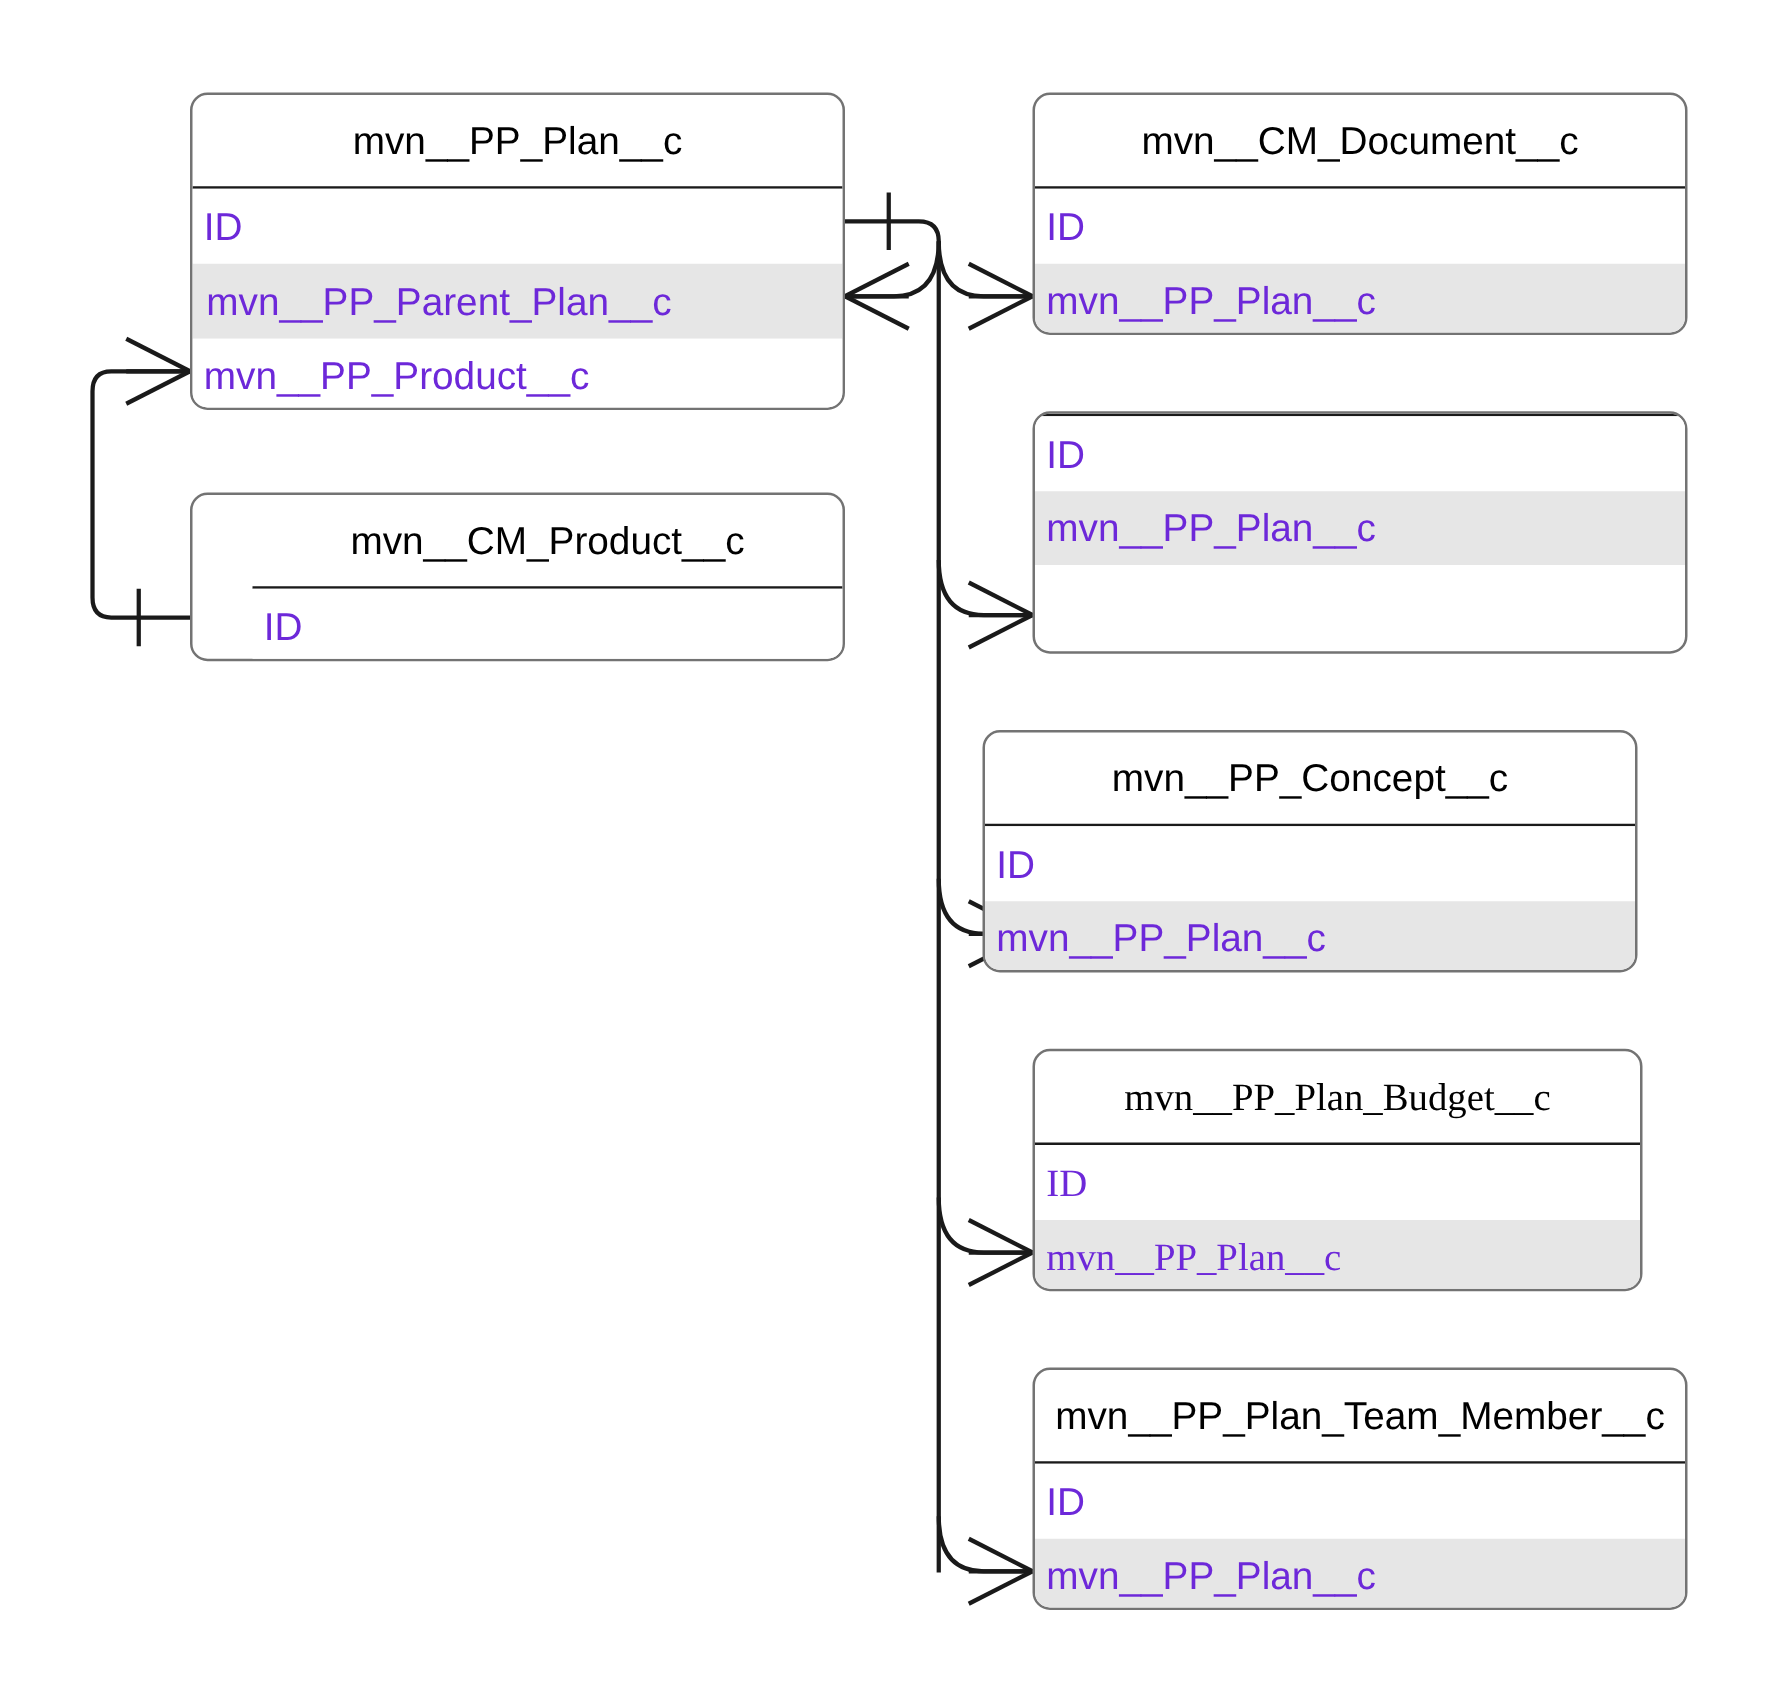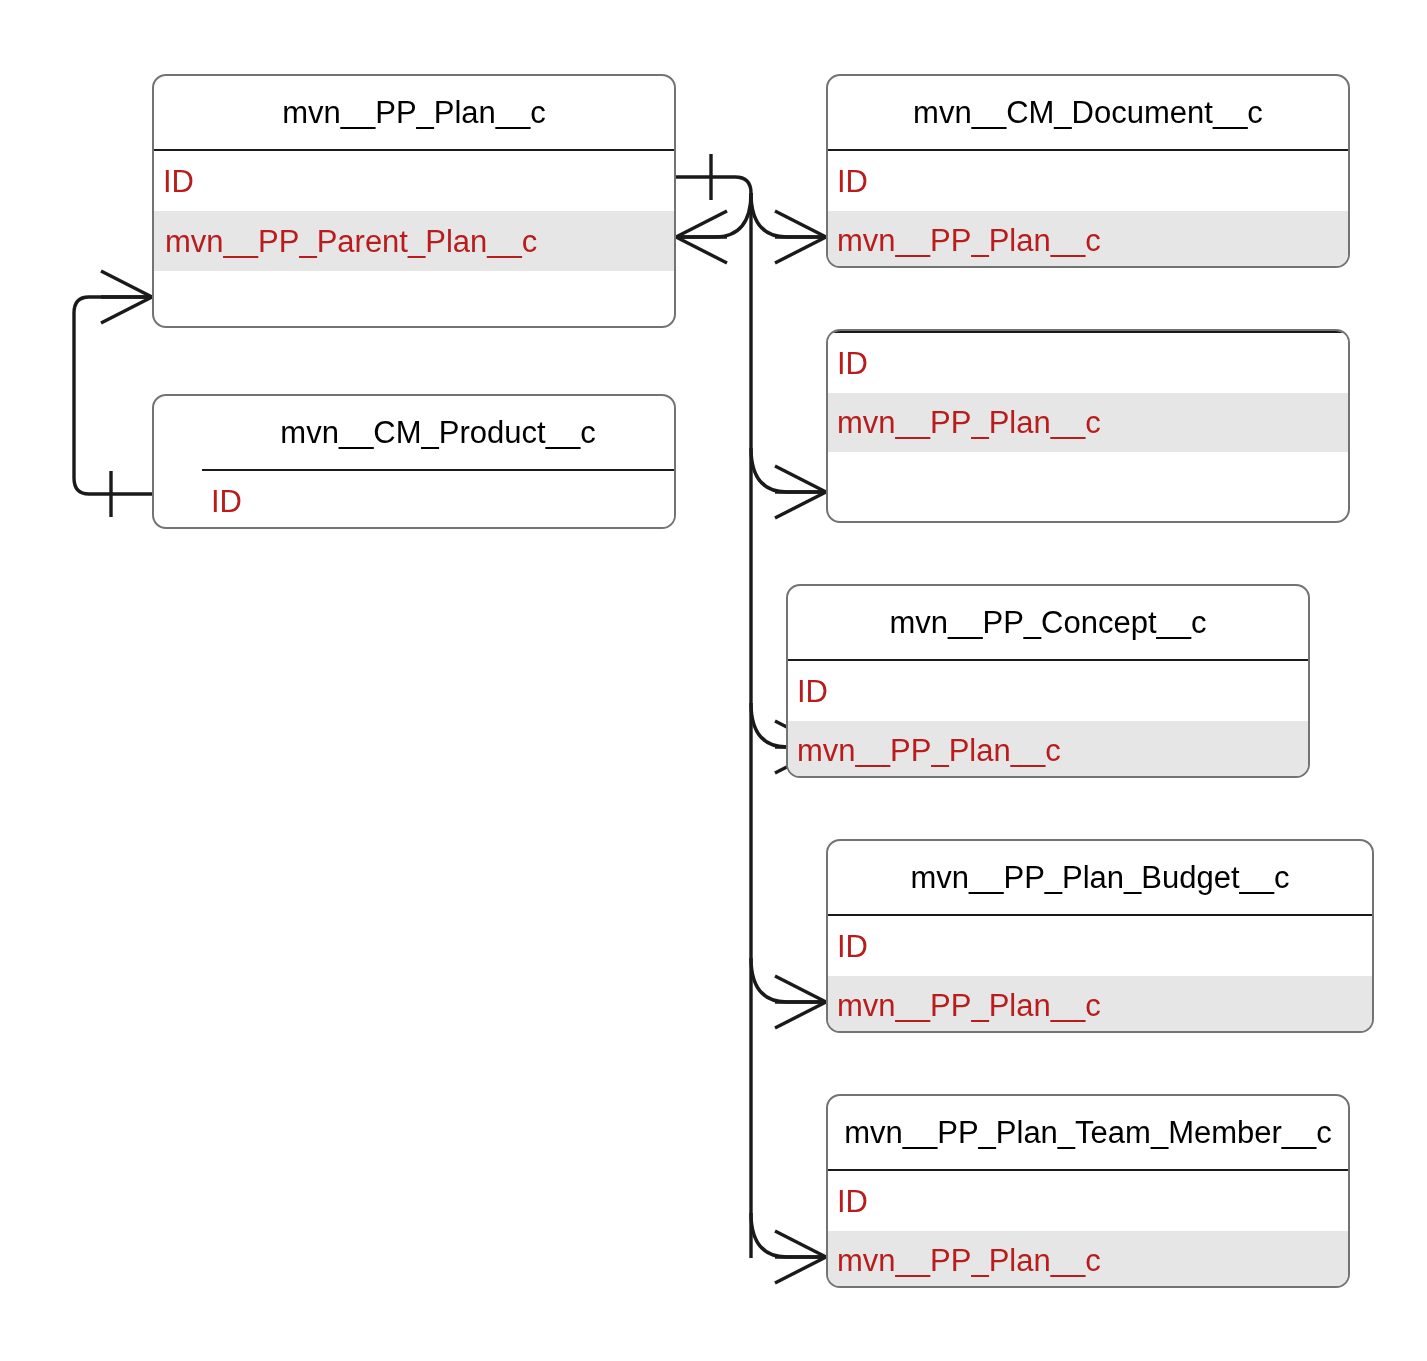--- a/index.html
+++ b/index.html
@@ -51,21 +51,21 @@
   }
   .entity-rows {
     border-top: 2px solid #1a1a1a;
   }
   .attr-row {
     box-sizing: border-box;
     display: flex;
     align-items: center;
     padding-left: 9px;
     font-size: 31px;
-    color: #b91c1c;
+    color: #6d28d9;
     line-height: 1;
     white-space: nowrap;
     background: #ffffff;
   }
   .attr-row.shaded {
     background: #e6e6e6;
   }
 </style>
 </head>
 <body>
@@ -129,20 +129,21 @@
       </g>
       <line x1="111" y1="471" x2="111" y2="517"></line>
     </g>
   </svg>
 
   <div class="entity" style="left:152px; top:74px; width:524px; height:254px;">
     <div class="entity-title" style="height:73px;">mvn__PP_Plan__c</div>
     <div class="entity-rows">
       <div class="attr-row" style="height:60px;">ID</div>
       <div class="attr-row shaded" style="height:60px;padding-left:11px;">mvn__PP_Parent_Plan__c</div>
+      <div class="attr-row" style="height:59px;">mvn__PP_Product__c</div>
     </div>
   </div>
 
   <div class="entity" style="left:152px; top:394px; width:524px; height:135px;padding-left:48px;">
     <div class="entity-title" style="height:73px;">mvn__CM_Product__c</div>
     <div class="entity-rows">
       <div class="attr-row" style="height:60px;">ID</div>
     </div>
   </div>
 
@@ -162,21 +163,21 @@
   </div>
 
   <div class="entity" style="left:786px; top:584px; width:524px; height:194px;">
     <div class="entity-title" style="height:73px;">mvn__PP_Concept__c</div>
     <div class="entity-rows">
       <div class="attr-row" style="height:60px;">ID</div>
       <div class="attr-row shaded" style="height:59px;">mvn__PP_Plan__c</div>
     </div>
   </div>
 
-  <div class="entity" style="left:826px; top:839px; width:548px; height:194px;">
+  <div class="entity" style="left:826px; top:839px; width:488px; height:194px;font-family:Liberation Serif, serif;">
     <div class="entity-title" style="height:73px;">mvn__PP_Plan_Budget__c</div>
     <div class="entity-rows">
       <div class="attr-row" style="height:60px;">ID</div>
       <div class="attr-row shaded" style="height:59px;">mvn__PP_Plan__c</div>
     </div>
   </div>
 
   <div class="entity" style="left:826px; top:1094px; width:524px; height:194px;">
     <div class="entity-title" style="height:73px;">mvn__PP_Plan_Team_Member__c</div>
     <div class="entity-rows">

